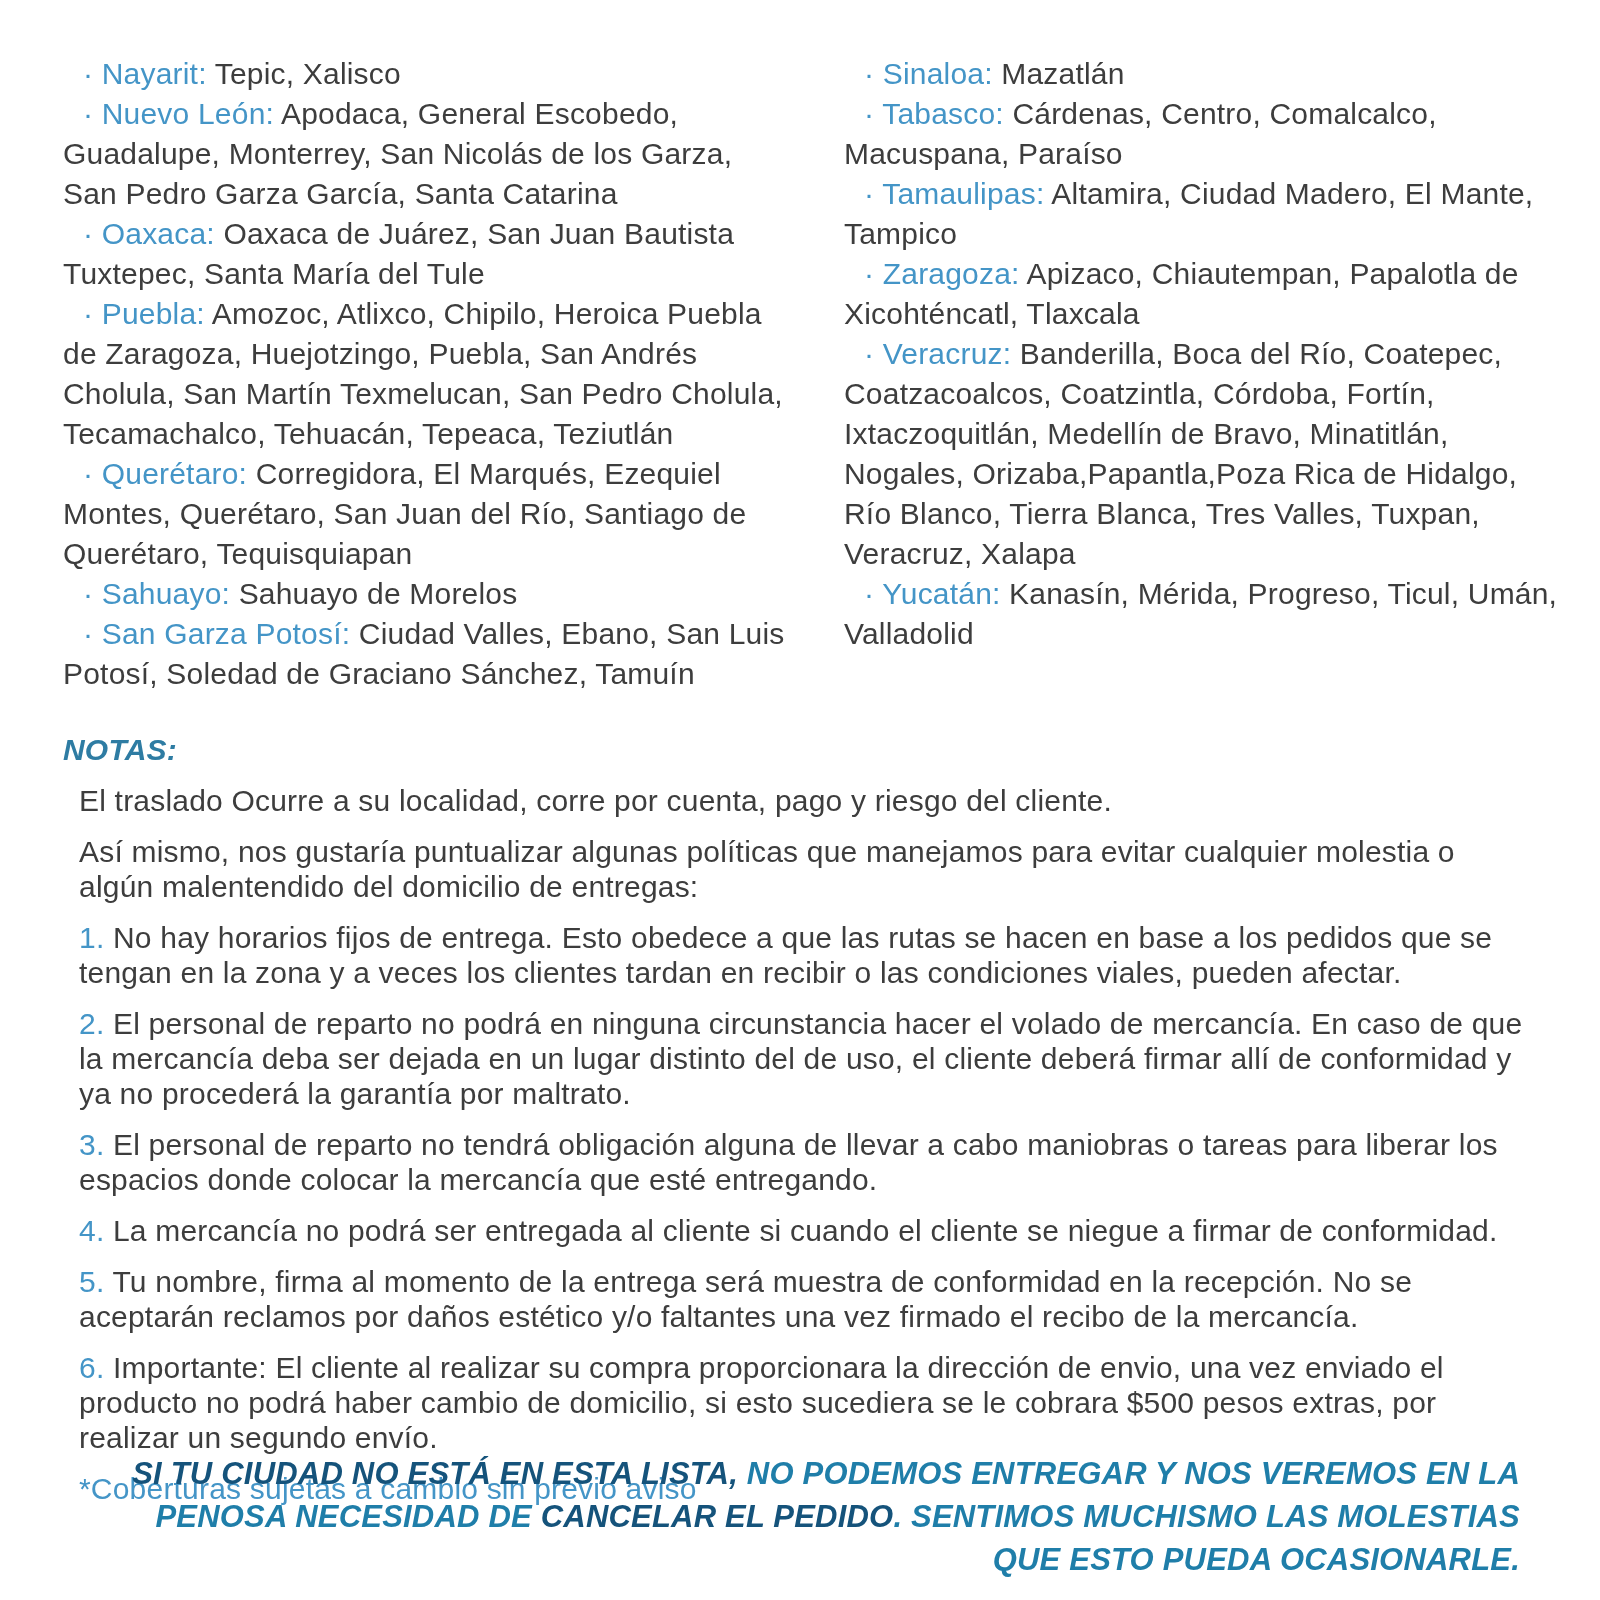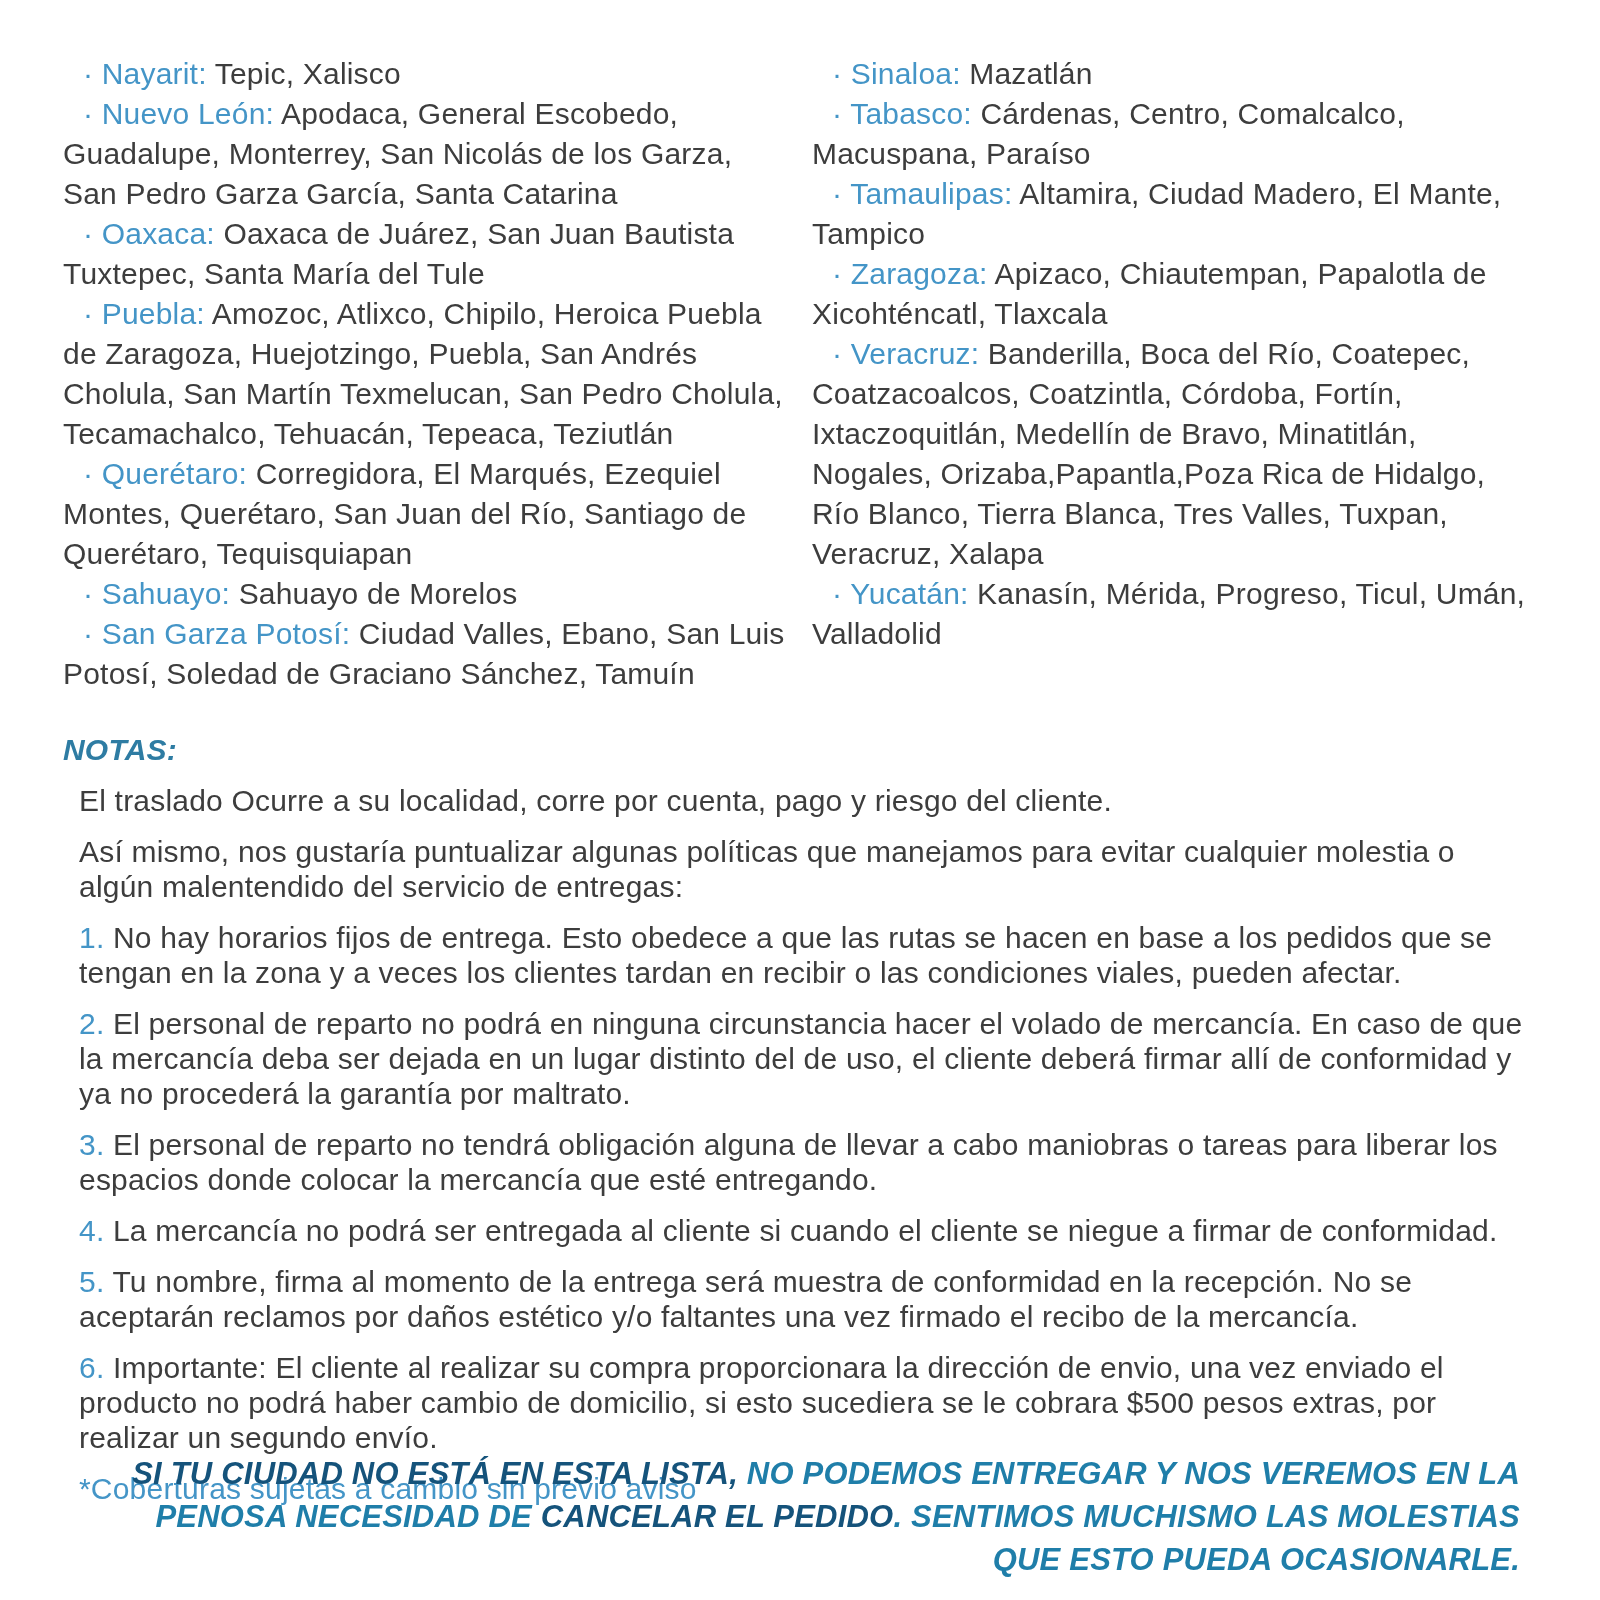--- a/index.html
+++ b/index.html
@@ -1,21 +1,21 @@
 <!DOCTYPE html>
 <html style="--state_blue: #4495c7; --body_text: #3d3d3d; --notas_heading: #2e7ca3; --footer_dark: #15537b; --footer_light: #1f7ea9; --background: #ffffff;"><head>
 <meta charset="utf-8">
 <style>
   html,body{margin:0;padding:0;background:#ffffff;}
   .page{
     position:relative;width:1600px;height:1600px;background:#ffffff;
     font-family:"Liberation Sans", sans-serif;color:var(--body_text,#3d3d3d);
     overflow:hidden;
   }
-  .coverage{position:absolute;top:54px;left:63px;display:flex;gap:22px;}
+  .coverage{position:absolute;top:54px;left:63px;display:flex;gap:54px;}
   .col{display:block;}
   .col-left{width:727px;}
   .col-right{width:717px;}
   .entry{margin:0;font-size:30px;line-height:40px;text-indent:20px;letter-spacing:0.2px;}
   .bullet{color:var(--state_blue,#4495c7);}
   .state{color:var(--state_blue,#4495c7);}
   .notes{position:absolute;top:732px;left:63px;width:1482px;font-size:30px;line-height:35px;letter-spacing:0.2px;}
   .notas-heading{margin:0;font-weight:bold;font-style:italic;color:var(--notas_heading,#2e7ca3);}
   .note-line{margin:16px;}
   .note-item{margin:16px;}
@@ -49,21 +49,21 @@
         <p class="entry"><span class="bullet">· </span><span class="state">Tamaulipas:</span> Altamira, Ciudad Madero, El Mante, Tampico</p>
         <p class="entry"><span class="bullet">· </span><span class="state">Zaragoza:</span> Apizaco, Chiautempan, Papalotla de Xicohténcatl, Tlaxcala</p>
         <p class="entry"><span class="bullet">· </span><span class="state">Veracruz:</span> Banderilla, Boca del Río, Coatepec, Coatzacoalcos, Coatzintla, Córdoba, Fortín, Ixtaczoquitlán, Medellín de Bravo, Minatitlán, Nogales, Orizaba,Papantla,Poza Rica de Hidalgo, Río Blanco, Tierra Blanca, Tres Valles, Tuxpan, Veracruz, Xalapa</p>
         <p class="entry"><span class="bullet">· </span><span class="state">Yucatán:</span> Kanasín, Mérida, Progreso, Ticul, Umán, Valladolid</p>
       </div>
   </div>
 
   <div class="notes">
     <p class="notas-heading">NOTAS:</p>
     <p class="note-line">El traslado Ocurre a su localidad, corre por cuenta, pago y riesgo del cliente.</p>
-    <p class="note-line">Así mismo, nos gustaría puntualizar algunas políticas que manejamos para evitar cualquier molestia o algún malentendido del servicio de entregas:</p>
+    <p class="note-line">Así mismo, nos gustaría puntualizar algunas políticas que manejamos para evitar cualquier molestia o algún malentendido del domicilio de entregas:</p>
     <div id="notes-body">
         <p class="note-item"><span class="num">1.</span> No hay horarios fijos de entrega. Esto obedece a que las rutas se hacen en base a los pedidos que se tengan en la zona y a veces los clientes tardan en recibir o las condiciones viales, pueden afectar.</p>
         <p class="note-item"><span class="num">2.</span> El personal de reparto no podrá en ninguna circunstancia hacer el volado de mercancía. En caso de que la mercancía deba ser dejada en un lugar distinto del de uso, el cliente deberá firmar allí de conformidad y ya no procederá la garantía por maltrato.</p>
         <p class="note-item"><span class="num">3.</span> El personal de reparto no tendrá obligación alguna de llevar a cabo maniobras o tareas para liberar los espacios donde colocar la mercancía que esté entregando.</p>
         <p class="note-item"><span class="num">4.</span> La mercancía no podrá ser entregada al cliente si cuando el cliente se niegue a firmar de conformidad.</p>
         <p class="note-item"><span class="num">5.</span> Tu nombre, firma al momento de la entrega será muestra de conformidad en la recepción. No se aceptarán reclamos por daños estético y/o faltantes una vez firmado el recibo de la mercancía.</p>
         <p class="note-item"><span class="num">6.</span> Importante: El cliente al realizar su compra proporcionara la dirección de envio, una vez enviado el producto no podrá haber cambio de domicilio, si esto sucediera se le cobrara $500 pesos extras, por realizar un segundo envío.</p>
       </div>
     <p class="footnote">*Coberturas sujetas a cambio sin previo aviso</p>
   </div>

